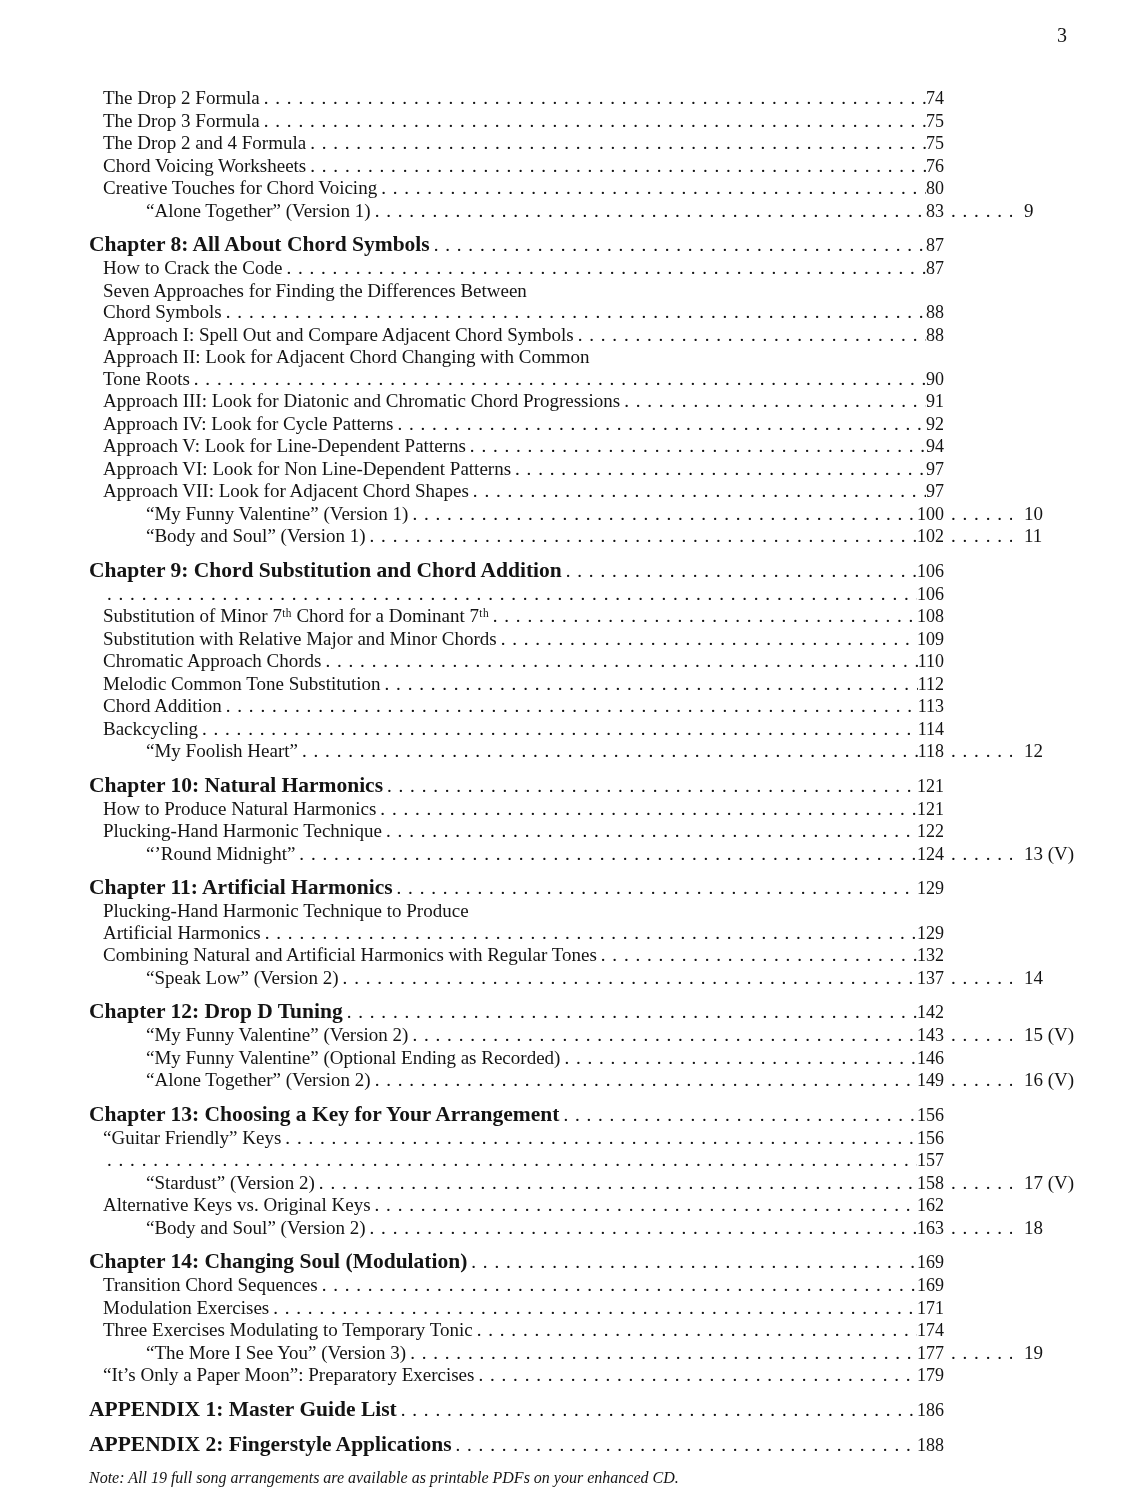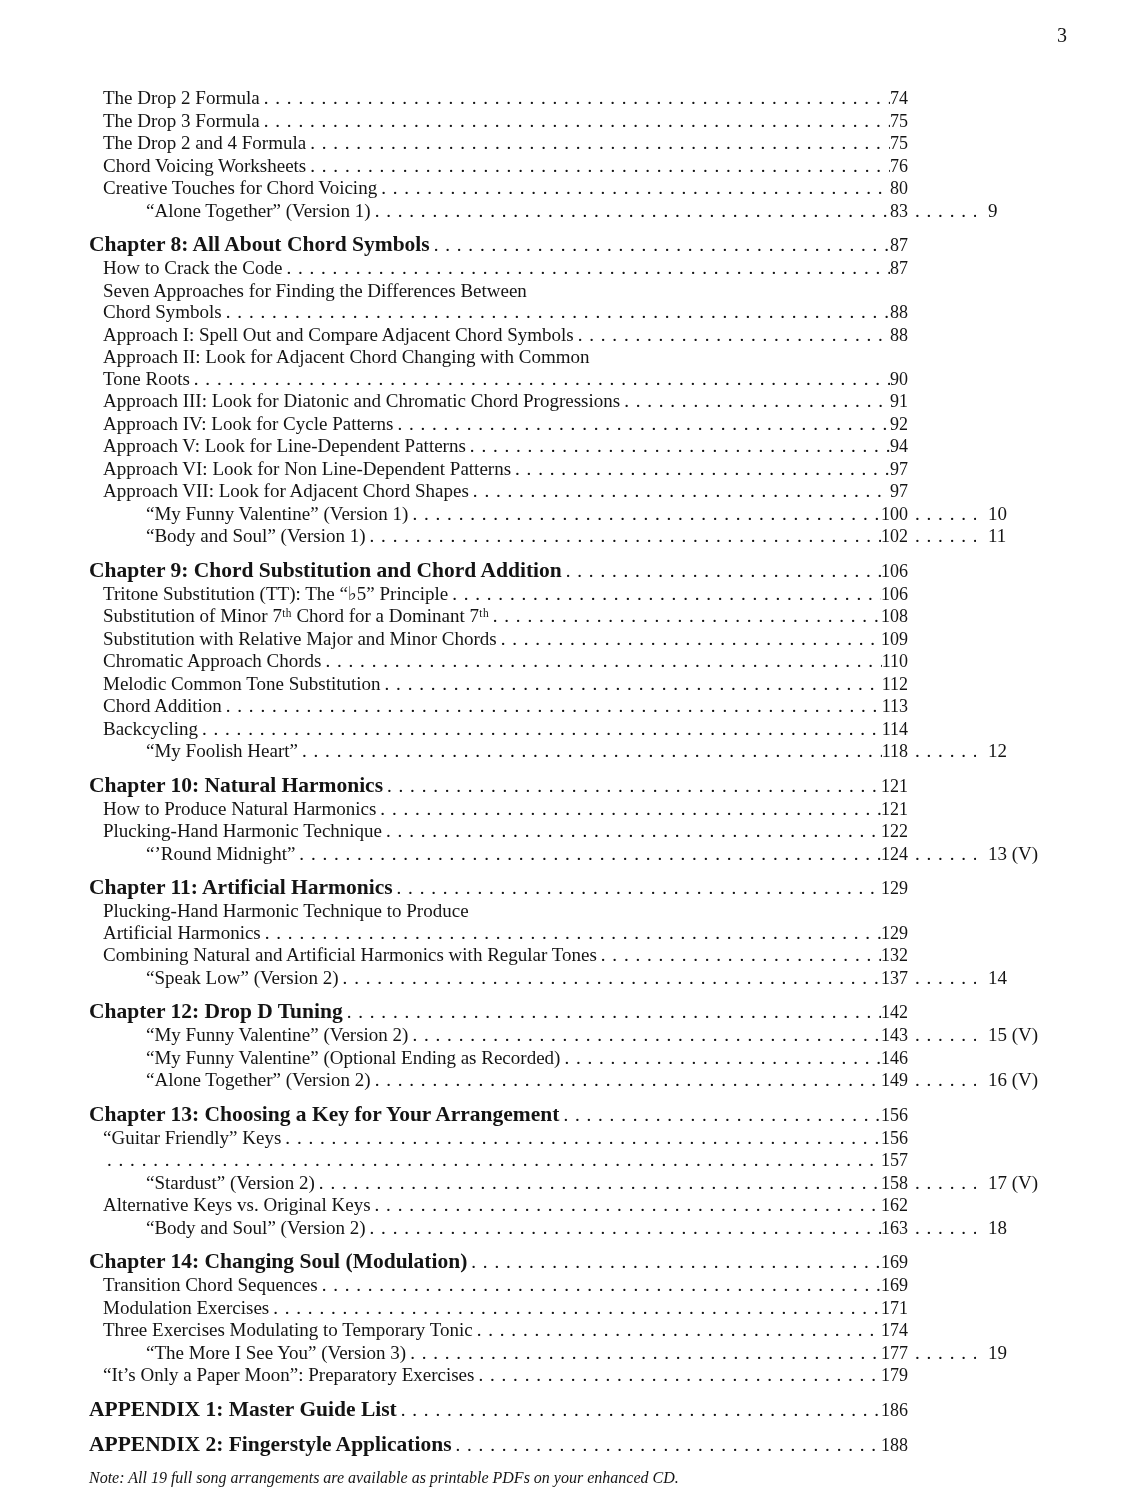--- a/index.html
+++ b/index.html
@@ -21,21 +21,21 @@
     position: absolute;
     top: 24px;
     right: 58px;
     font-size: 20px;
     line-height: 22px;
   }
   .toc { width: auto; }
   .row {
     display: flex;
     align-items: baseline;
-    margin-right: 80px;          
+    margin-right: 44px;          
     white-space: nowrap;
   }
   .row .title { flex: none; }
   .row .dots {
     flex: 1 1 auto;
     overflow: hidden;
     white-space: nowrap;
     min-width: 0;
   }
   .row .dots::after {
@@ -300,21 +300,20 @@
     <span class="title">Chapter 9: Chord Substitution and Chord Addition</span>
     <span class="dots"></span>
     <span class="page">106</span>
     <span class="tz">
       <span class="tdots"></span>
       <span class="tnum"></span>
     </span>
   </div>
 
   <div class="row entry notrack">
-    <span class="title">Tritone Substitution (TT): The “♭5” Principle</span>
     <span class="dots"></span>
     <span class="page">106</span>
     <span class="tz">
       <span class="tdots"></span>
       <span class="tnum"></span>
     </span>
   </div>
 
   <div class="row entry notrack">
     <span class="title">Substitution of Minor 7ᵗʰ Chord for a Dominant 7ᵗʰ</span>

